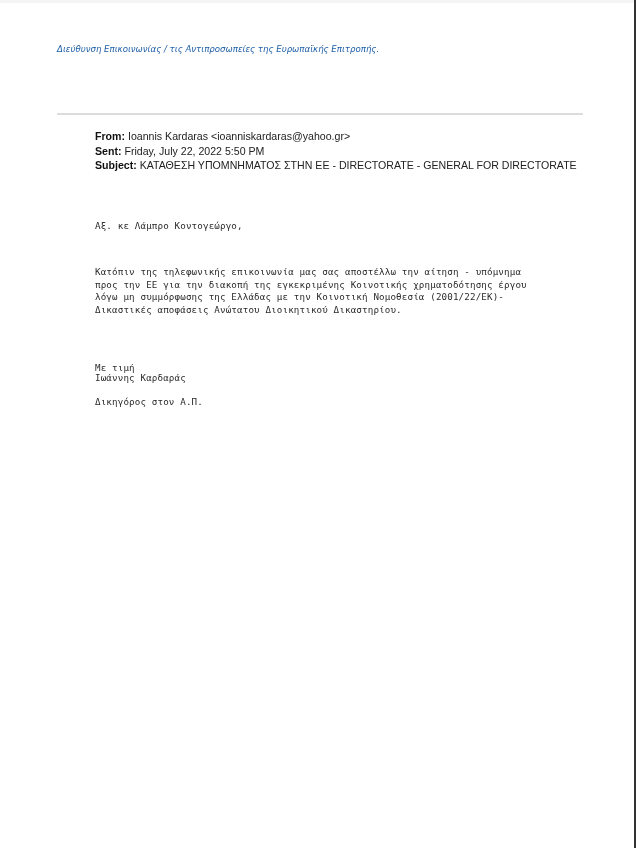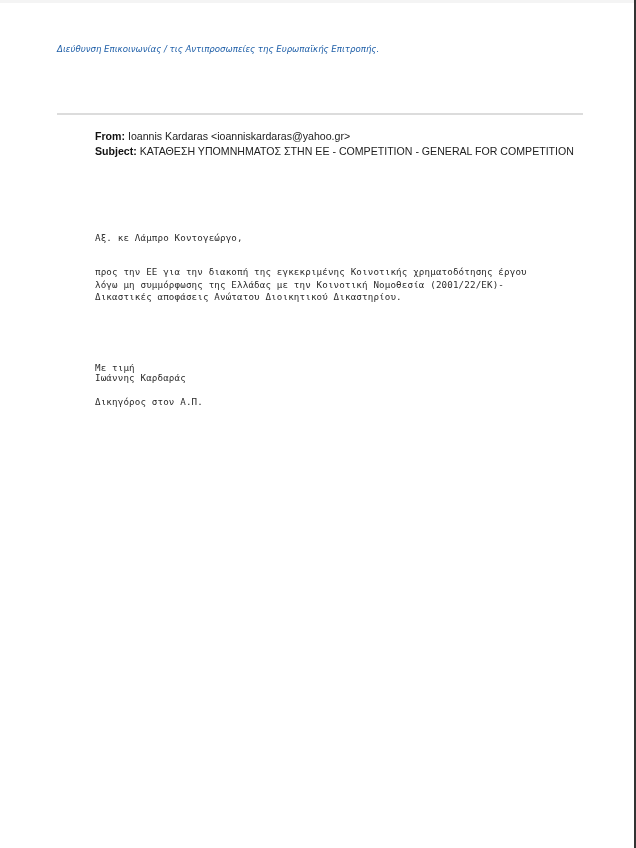--- a/index.html
+++ b/index.html
@@ -67,21 +67,21 @@
     }
     .body-text {
       position: absolute;
       left: 95px;
       font-family: "DejaVu Sans Mono", monospace;
       font-size: 9.2px;
       color: #2b2b2b;
       white-space: nowrap;
       letter-spacing: 0.15px;
     }
-    .greeting { top: 232px; }
+    .greeting { top: 220px; }
     .paragraph {
       top: 266px;
       line-height: 12.6px;
     }
     .paragraph div { white-space: nowrap; }
     .closing { top: 362px; }
     .sig-name { top: 372px; }
     .sig-title { top: 396px; }
   </style>
 </head>
@@ -92,27 +92,31 @@
 
   <div class="header-line">Διεύθυνση Επικοινωνίας / τις Αντιπροσωπείες της Ευρωπαϊκής Επιτροπής.</div>
 
   <div class="divider"></div>
 
   <div class="email-meta">
     <div class="row">
       <span class="label">From:</span><span> Ioannis Kardaras &lt;ioanniskardaras@yahoo.gr&gt;</span>
     </div>
     <div class="row">
-      <span class="label">Subject:</span><span> ΚΑΤΑΘΕΣΗ ΥΠΟΜΝΗΜΑΤΟΣ ΣΤΗΝ ΕΕ - COMPETITION - GENERAL FOR COMPETITION</span>
+      <span class="label">Sent:</span><span> Friday, July 22, 2022 5:50 PM</span>
+    </div>
+    <div class="row">
+      <span class="label">Subject:</span><span> ΚΑΤΑΘΕΣΗ ΥΠΟΜΝΗΜΑΤΟΣ ΣΤΗΝ ΕΕ - DIRECTORATE - GENERAL FOR DIRECTORATE</span>
     </div>
   </div>
 
   <div class="body-text greeting">Αξ. κε Λάμπρο Κοντογεώργο,</div>
 
   <div class="body-text paragraph">
+    <div>Κατόπιν της τηλεφωνικής επικοινωνία μας σας αποστέλλω την αίτηση - υπόμνημα</div>
     <div>προς την ΕΕ για την διακοπή της εγκεκριμένης Κοινοτικής χρηματοδότησης έργου</div>
     <div>λόγω  μη συμμόρφωσης της Ελλάδας με την Κοινοτική Νομοθεσία (2001/22/ΕΚ)-</div>
     <div>Δικαστικές αποφάσεις Ανώτατου Διοικητικού Δικαστηρίου.</div>
   </div>
 
   <div class="body-text closing">Με τιμή</div>
   <div class="body-text sig-name">Ιωάννης Καρδαράς</div>
   <div class="body-text sig-title">Δικηγόρος στον Α.Π.</div>
 </div>
 

